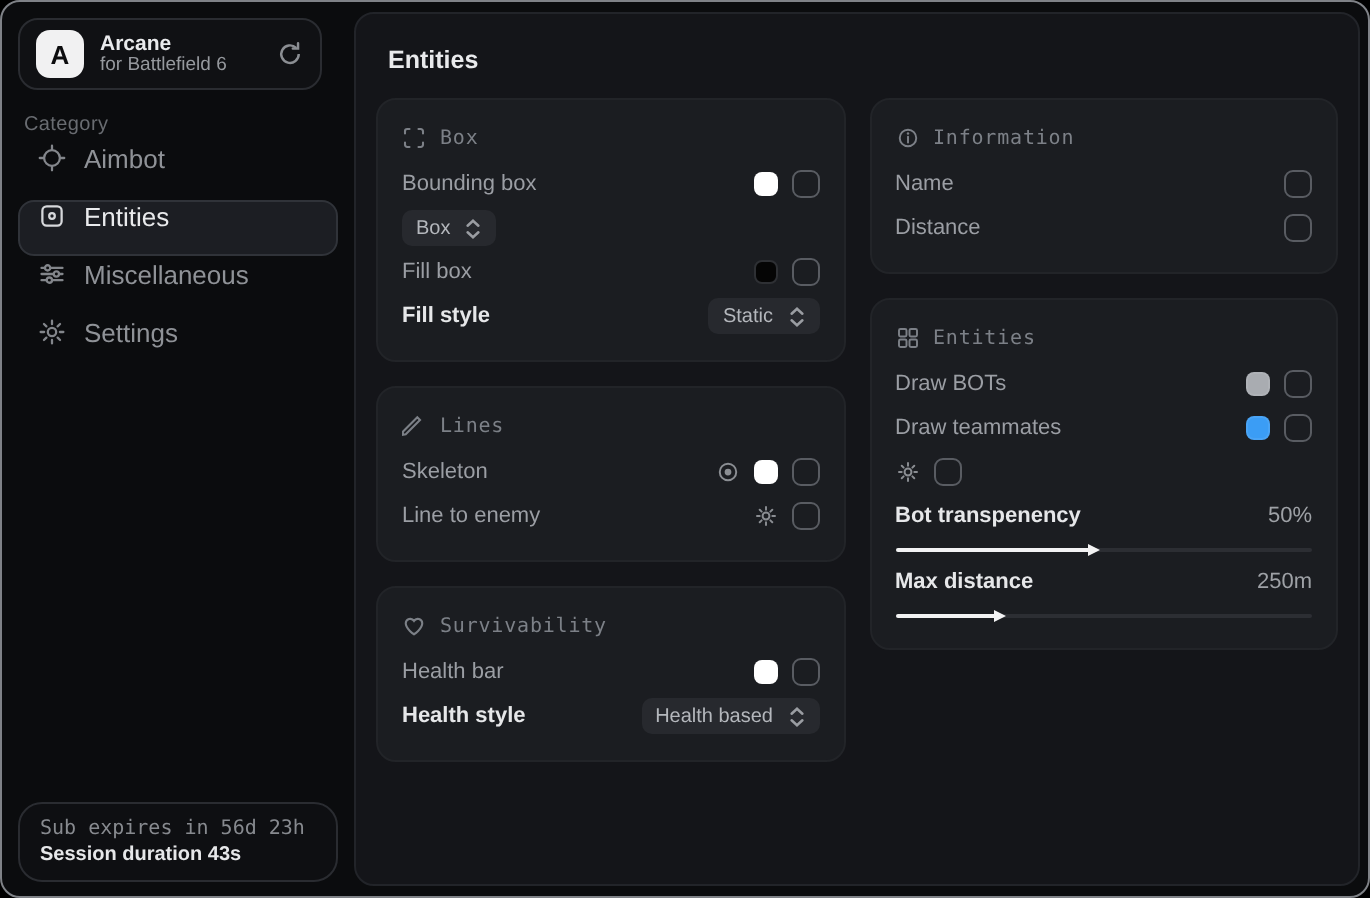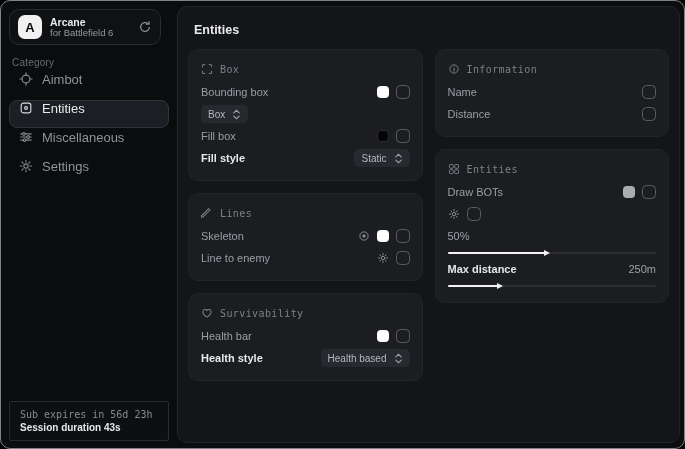--- a/index.html
+++ b/index.html
@@ -12,21 +12,21 @@
   .app-meta{flex:1;line-height:1.15;}
   .app-name{font-size:10.5px;font-weight:bold;color:#e9eaec;}
   .app-sub{font-size:9.5px;color:#96999e;}
   .sync{color:#8b8e93;flex:0 0 auto;display:flex;}
   .cat-label{position:absolute;left:11px;top:56px;font-size:10px;color:#696c71;letter-spacing:.2px;}
   .nav{position:absolute;left:8px;top:70px;right:7px;}
   .nav-item{height:28px;display:flex;gap:9px;padding:0 9px;border-radius:8px;color:#8f9297;font-size:13px;border:1px solid transparent;box-sizing:border-box;margin-bottom:1px;cursor:pointer;}
   .nav-item .nicon{display:flex;color:#83868b;}
   .nav-item.selected{background:#1c1e23;border-color:#303339;color:#e9eaec;}
   .nav-item.selected .nicon{color:#d6d8db;}
-  .sub-card{position:absolute;left:8px;bottom:7px;width:160px;border:1px solid #2a2c31;border-radius:2px;background:#0e0f12;padding:7px 10px;box-sizing:border-box;}
+  .sub-card{position:absolute;left:8px;bottom:7px;width:160px;border:1px solid #2a2c31;border-radius:12px;background:#0e0f12;padding:7px 10px;box-sizing:border-box;}
   .sub-line1{font-family:"DejaVu Sans Mono",monospace;font-size:10px;color:#878a8f;margin-bottom:2px;white-space:nowrap;}
   .sub-line2{font-size:10px;font-weight:bold;color:#e6e7e9;}
   
   .main{position:absolute;left:176px;top:5px;right:4px;bottom:5px;background:#141519;border:1px solid #222429;border-radius:10px;box-sizing:border-box;padding:14px 10px 10px 10px;overflow:hidden;}
   .main-title{font-size:12.5px;font-weight:bold;color:#e9eaec;margin:2px 0 12px 6px;}
   .cols{display:flex;gap:12px;align-items:flex-start;}
   .col{width:236px;display:flex;flex-direction:column;gap:12px;}
   .card{background:#1b1d21;border:1px solid #222428;border-radius:10px;padding:9px 12px 11px 12px;box-sizing:border-box;}
   .card-header{display:flex;align-items:center;gap:7px;font-family:"DejaVu Sans Mono",monospace;font-size:10px;color:#7c8087;letter-spacing:.4px;height:20px;margin-bottom:2px;}
   .card-header .hicon{display:flex;color:#7c8087;}
@@ -281,33 +281,41 @@
             <span>Entities</span>
           </div>
           <div class="row">
             <span class="row-label">Draw BOTs</span>
             <span class="controls">
               <span class="swatch" style="background: rgb(169, 172, 177);"></span>
               <span class="checkbox"></span>
             </span>
           </div>
           <div class="row">
+            <span class="row-label">Draw teammates</span>
+            <span class="controls">
+              <span class="swatch" style="background: rgb(59, 157, 245);"></span>
+              <span class="checkbox"></span>
+            </span>
+          </div>
+          <div class="row">
             <span class="controls">
               <span class="rowicon">
                 <svg width="12" height="12" viewBox="0 0 16 16" fill="none" stroke="currentColor" stroke-width="1.3" stroke-linecap="round">
                     <circle cx="8" cy="8" r="2.3"></circle>
                     <path d="M8 2v1.8M8 12.2V14M2 8h1.8M12.2 8H14M3.8 3.8l1.3 1.3M10.9 10.9l1.3 1.3M12.2 3.8l-1.3 1.3M5.1 10.9l-1.3 1.3"></path>
                   </svg>
               </span>
               <span class="checkbox"></span>
             </span>
           </div>
 
           <div class="slider-group">
             <div class="row" style="height:20px;">
+              <span class="row-label bright">Bot transpenency</span>
               <span class="slider-value">50%</span>
             </div>
             <div class="track">
               <div class="fill" style="width: 47%;"></div>
             </div>
           </div>
 
           <div class="slider-group" style="margin-bottom:0;">
             <div class="row" style="height:20px;">
               <span class="row-label bright">Max distance</span>

